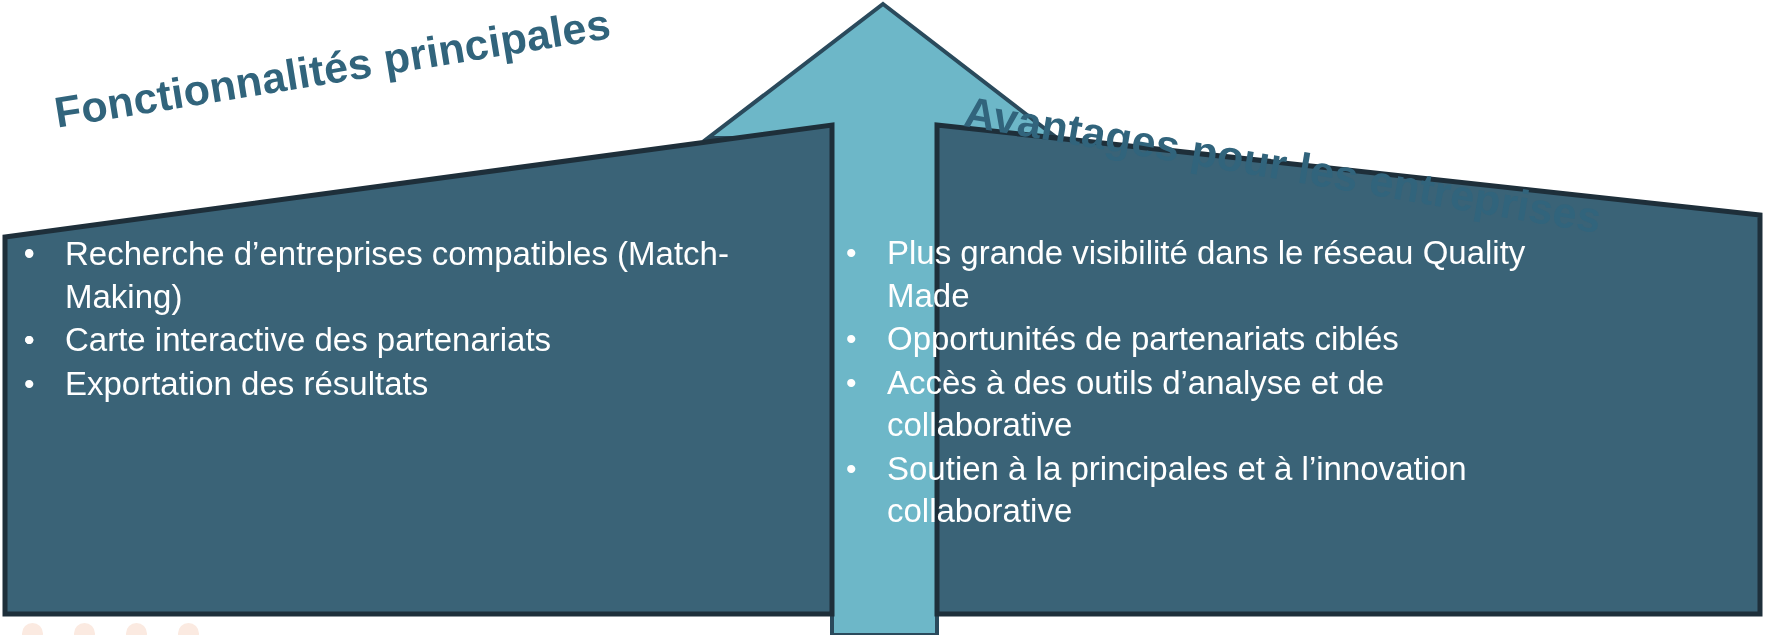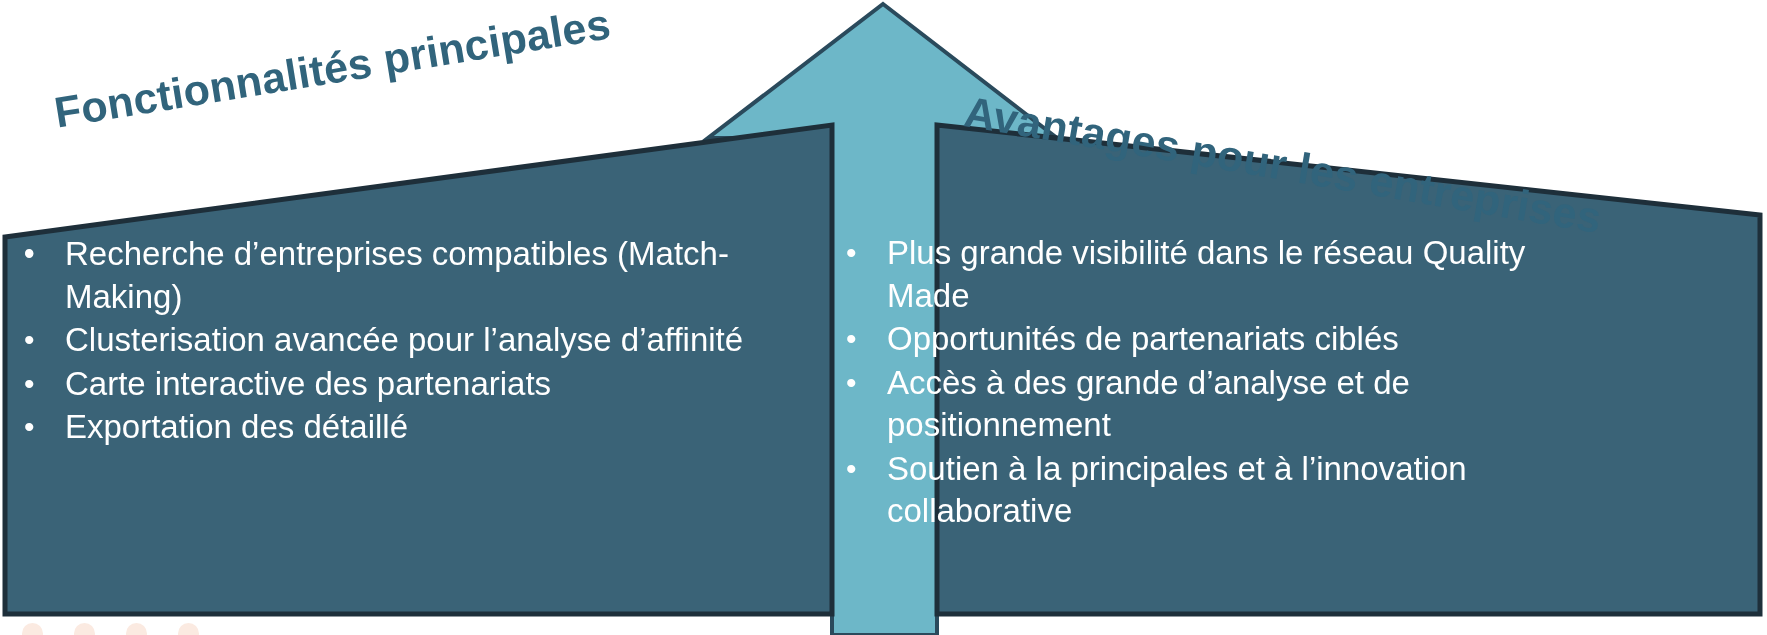--- a/index.html
+++ b/index.html
@@ -119,44 +119,43 @@
   <ul class="panel-list" id="list-left">
     <li>
       <span class="bullet">•</span>
     </li>
     <li>
       <span class="bullet">•</span>
       <span>Recherche d’entreprises compatibles (Match-Making)</span>
     </li>
     <li>
       <span class="bullet">•</span>
-      <span>Clusterisation avancée pour l’analyse d’affinité</span>
     </li>
     <li>
       <span class="bullet">•</span>
       <span>Carte interactive des partenariats</span>
     </li>
     <li>
       <span class="bullet">•</span>
-      <span>Exportation des détaillé</span>
+      <span>Exportation des résultats</span>
     </li>
   </ul>
 
   <ul class="panel-list" id="list-right">
     <li>
       <span class="bullet">•</span>
       <span>Plus grande visibilité dans le réseau Quality Made</span>
     </li>
     <li>
       <span class="bullet">•</span>
       <span>Opportunités de partenariats ciblés</span>
     </li>
     <li>
       <span class="bullet">•</span>
-      <span>Accès à des grande d’analyse et de positionnement</span>
+      <span>Accès à des outils d’analyse et de collaborative</span>
     </li>
     <li>
       <span class="bullet">•</span>
       <span>Soutien à la principales et à l’innovation collaborative</span>
     </li>
   </ul>
 
   <div class="dot-strip">
     <span class="dot" style="left:22px"></span>
     <span class="dot" style="left:74px"></span>

